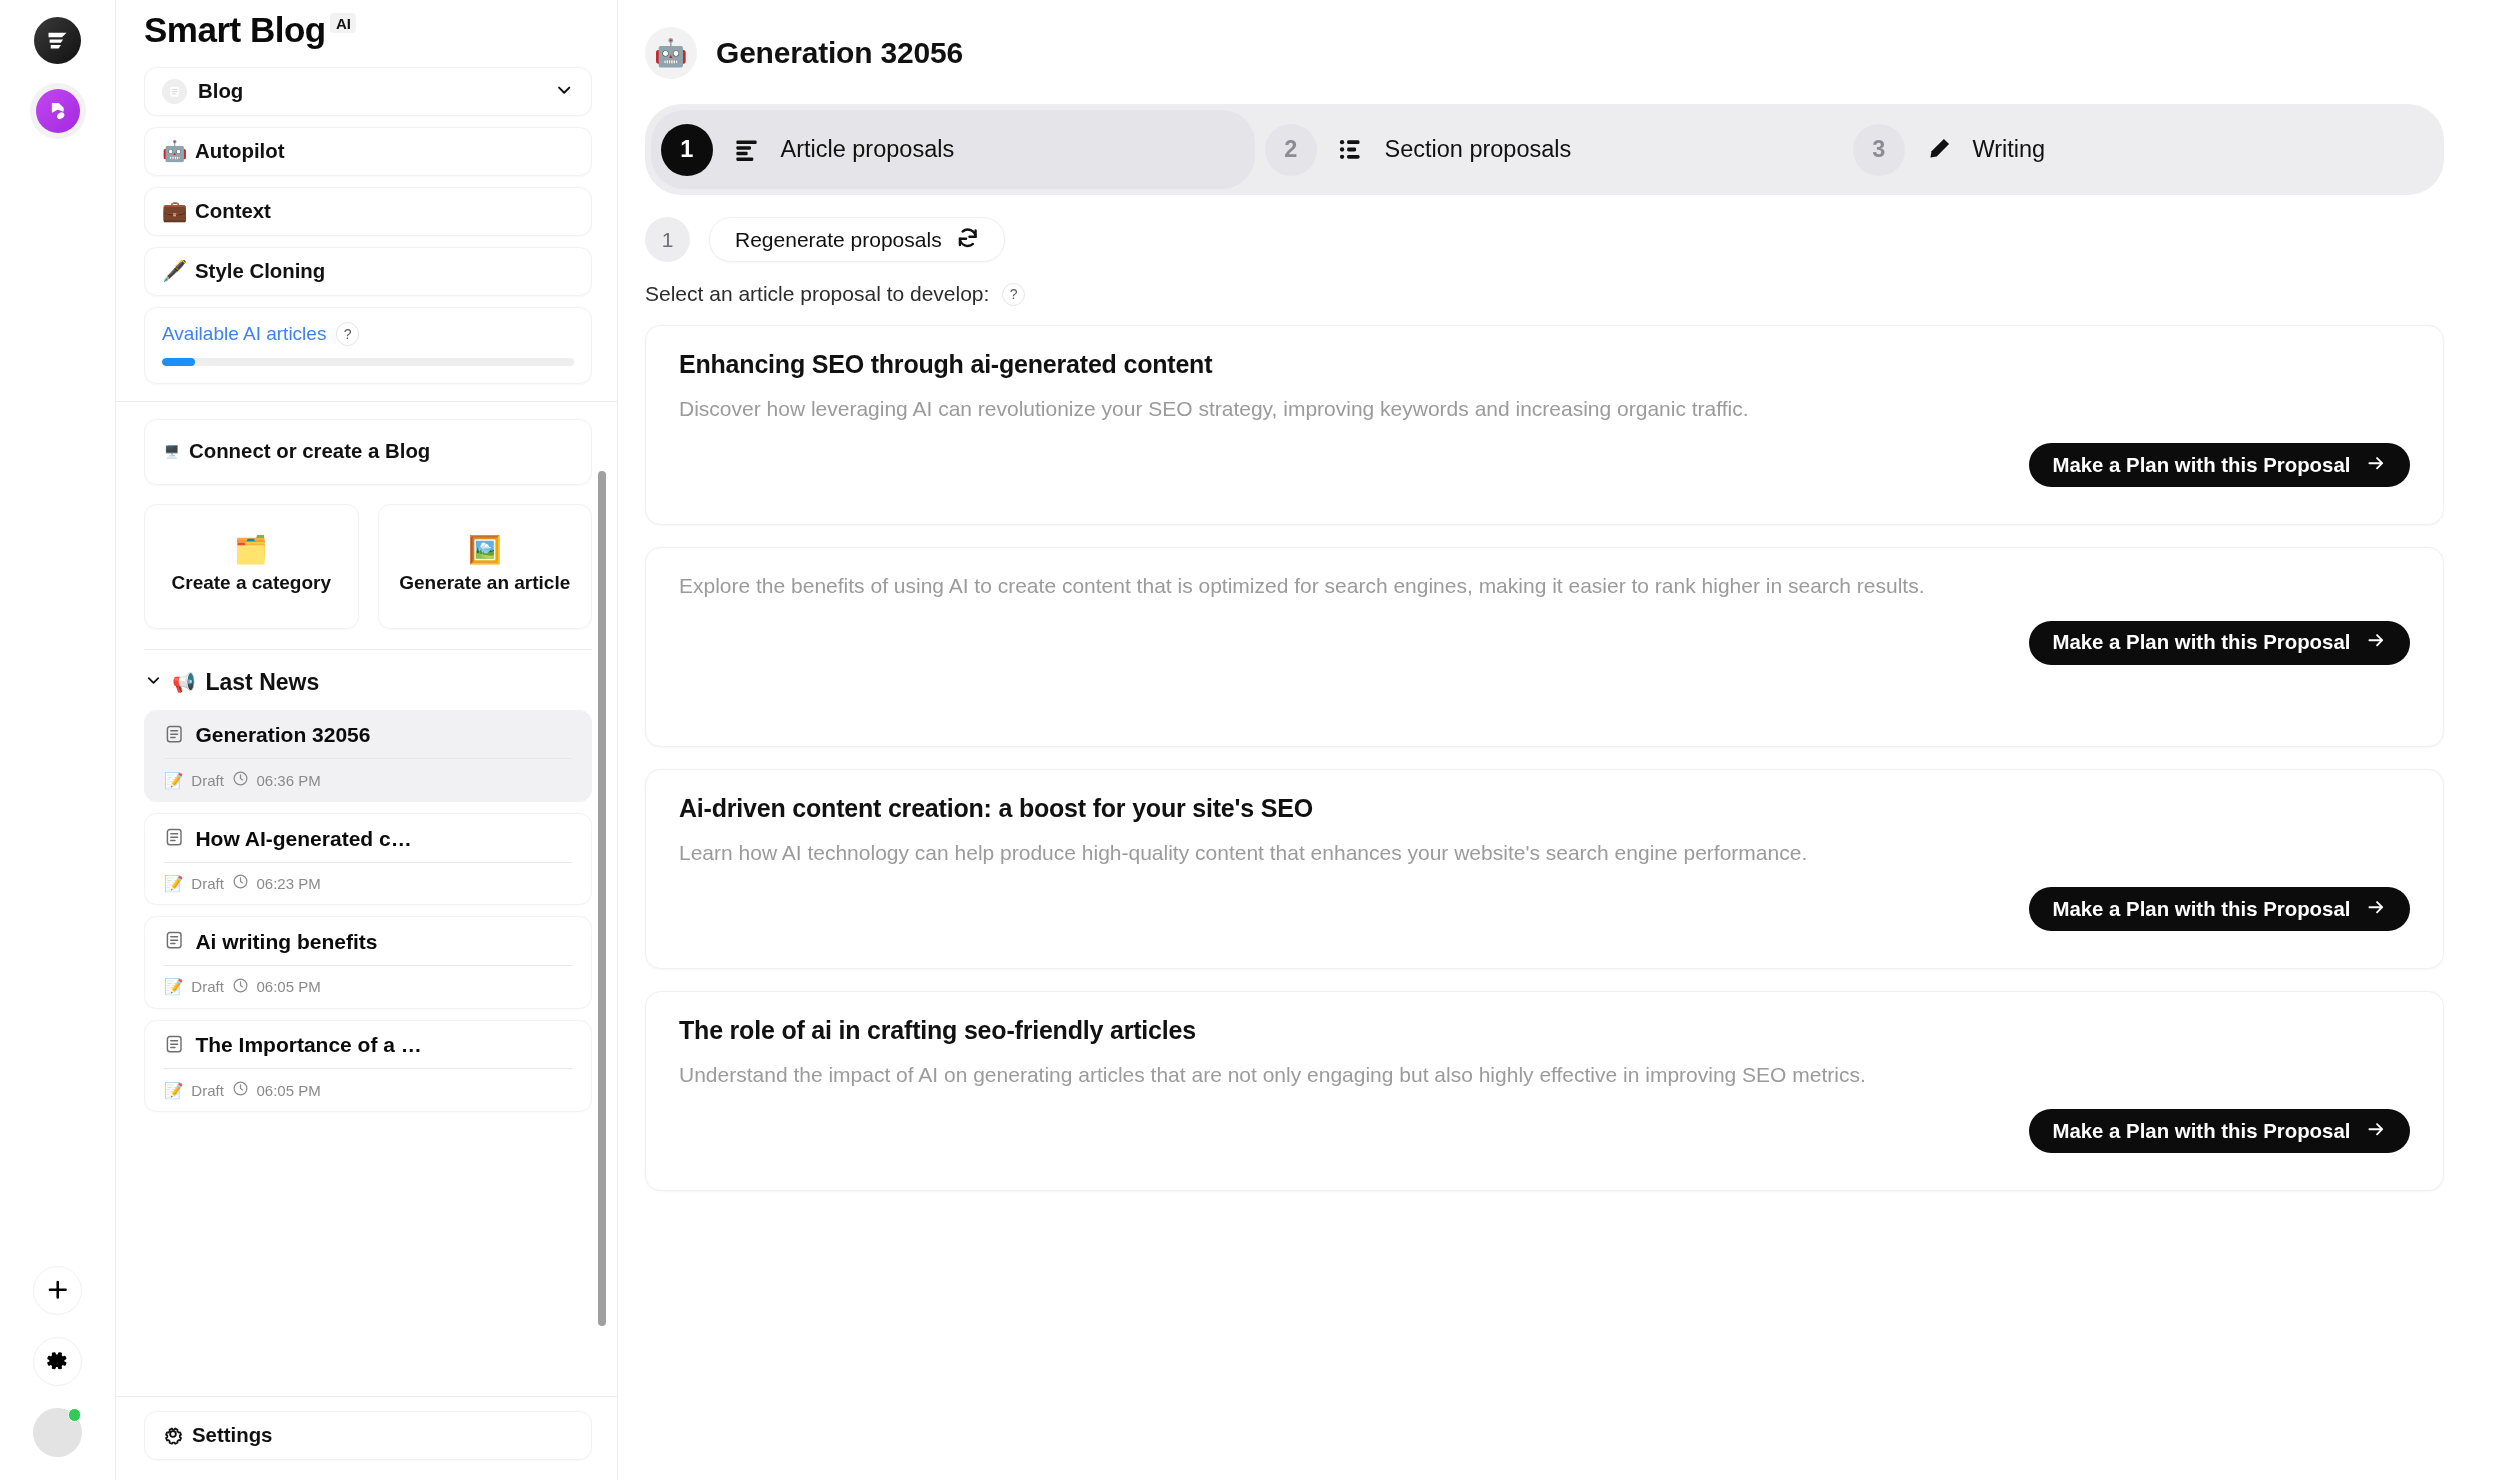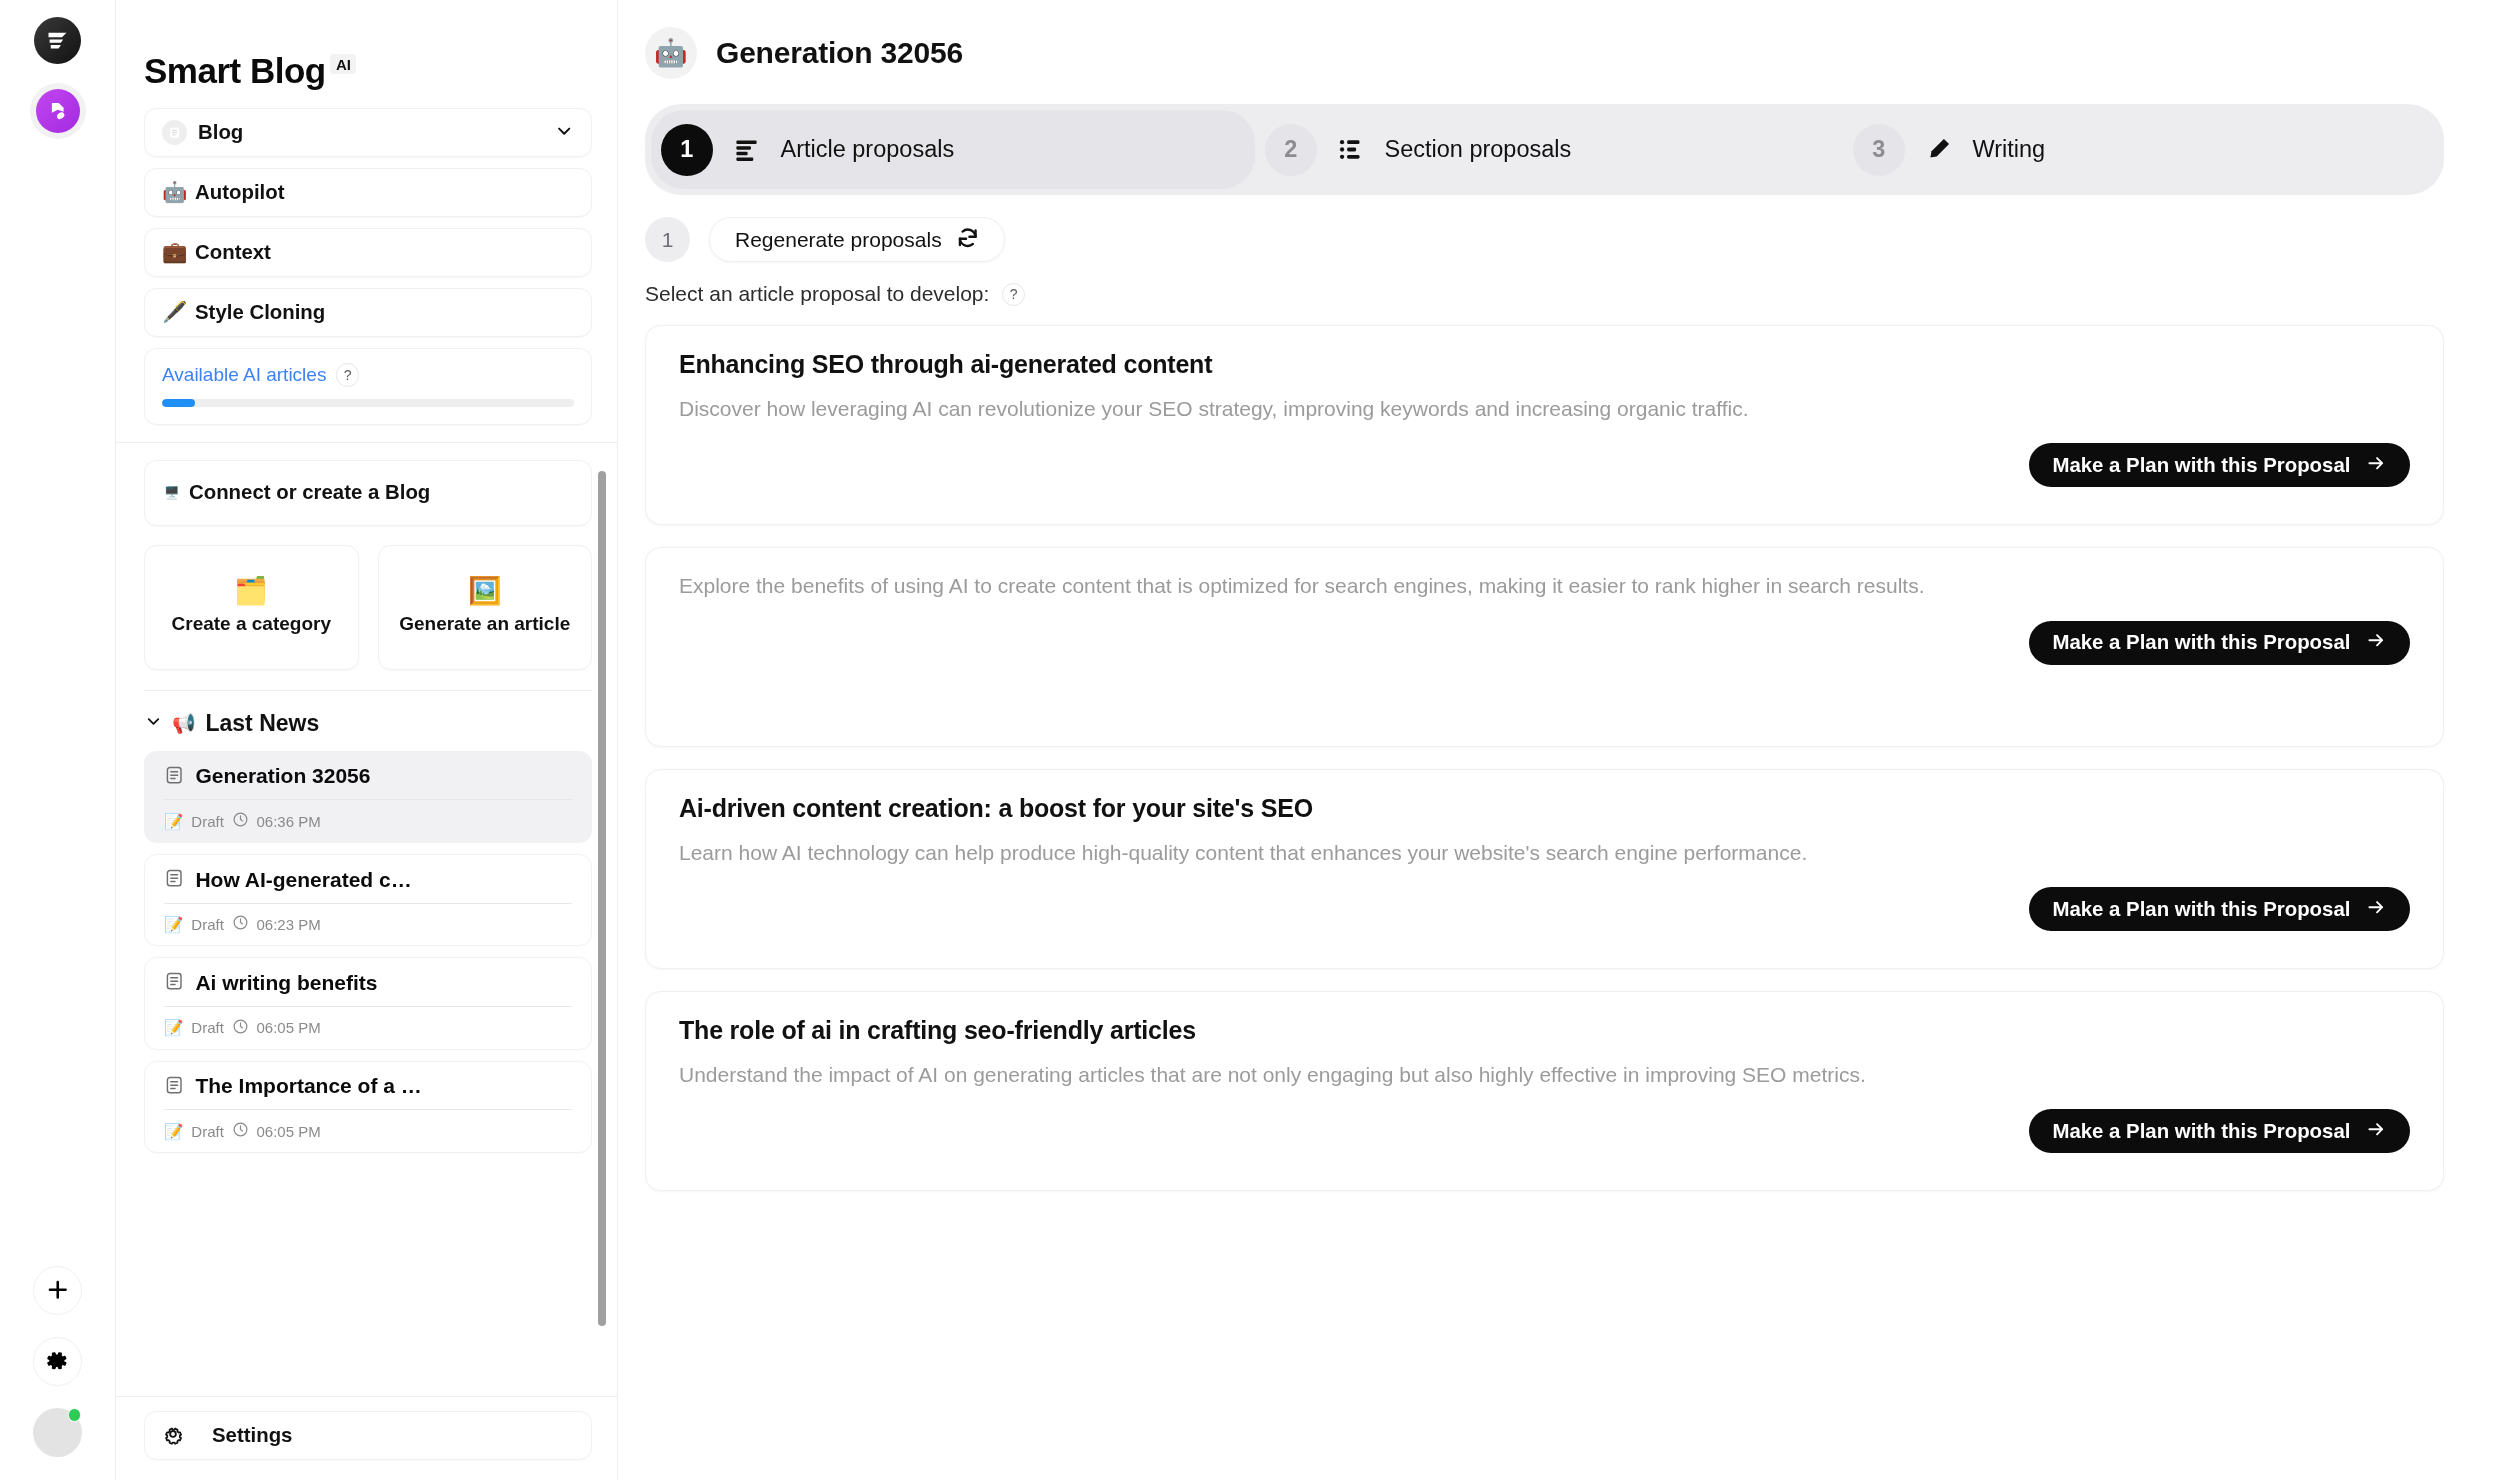--- a/index.html
+++ b/index.html
@@ -55,21 +55,21 @@
   }
 
   
   .sidebar {
     width: 502px; flex: 0 0 502px;
     height:100%; background:#fff;
     border-right:0.8px solid #ededed;
     display:flex; flex-direction:column;
     position: relative;
   }
-  .sb-top { padding: 24px 25px 0 28px; margin-top: 27px; }
+  .sb-top { padding: 10px 25px 0 28px; }
   .sb-title-row { display:flex; align-items:flex-start; gap:4.7px; margin-bottom:17px; }
   .sb-title { font-size: 35px; font-weight: 700; letter-spacing:-0.5px; color:#0b0b0b; }
   .sb-ai {
     font-size:15px; font-weight:600; color:#111;
     background:#f2f2f2; border-radius:3.9px; padding:1.6px 5.5px; margin-top:3.1px;
   }
   .sb-item {
     height: 49px; border:0.8px solid #f1f1f1; border-radius:12.5px;
     display:flex; align-items:center; gap:11px;
     padding: 0 17px; margin-bottom: 11px; cursor:pointer;
@@ -133,21 +133,21 @@
   .news-sep { height:0.8px; background:#e8e8ea; }
   .news-meta { display:flex; align-items:center; gap:7.8px; padding-top: 11px; }
   .news-meta .st { font-size:15px; color:#8a8a8a; }
   .news-meta .emoji { font-size:15.7px; }
   .sb-bottom {
     padding: 14px 25px 20.4px 28px;
     border-top:0.8px solid #ededed; background:#fff;
   }
   .sb-settings {
     border:0.8px solid #f1f1f1; border-radius:12.5px; height:49px;
-    display:flex; align-items:center; gap:28px; padding: 0 17px;
+    display:flex; align-items:center; gap:8px; padding: 0 17px;
     box-shadow:0 0.8px 1.6px rgba(0,0,0,.03); cursor:pointer;
   }
   .sb-settings .lbl { font-size:20.4px; font-weight:600; color:#111; }
   .sb-scrollbar {
     position:absolute; right: 11px; top: 471px;
     width:7.8px; height: 855px; border-radius:4.7px; background:#a0a0a0;
     cursor:pointer;
   }
 
   

